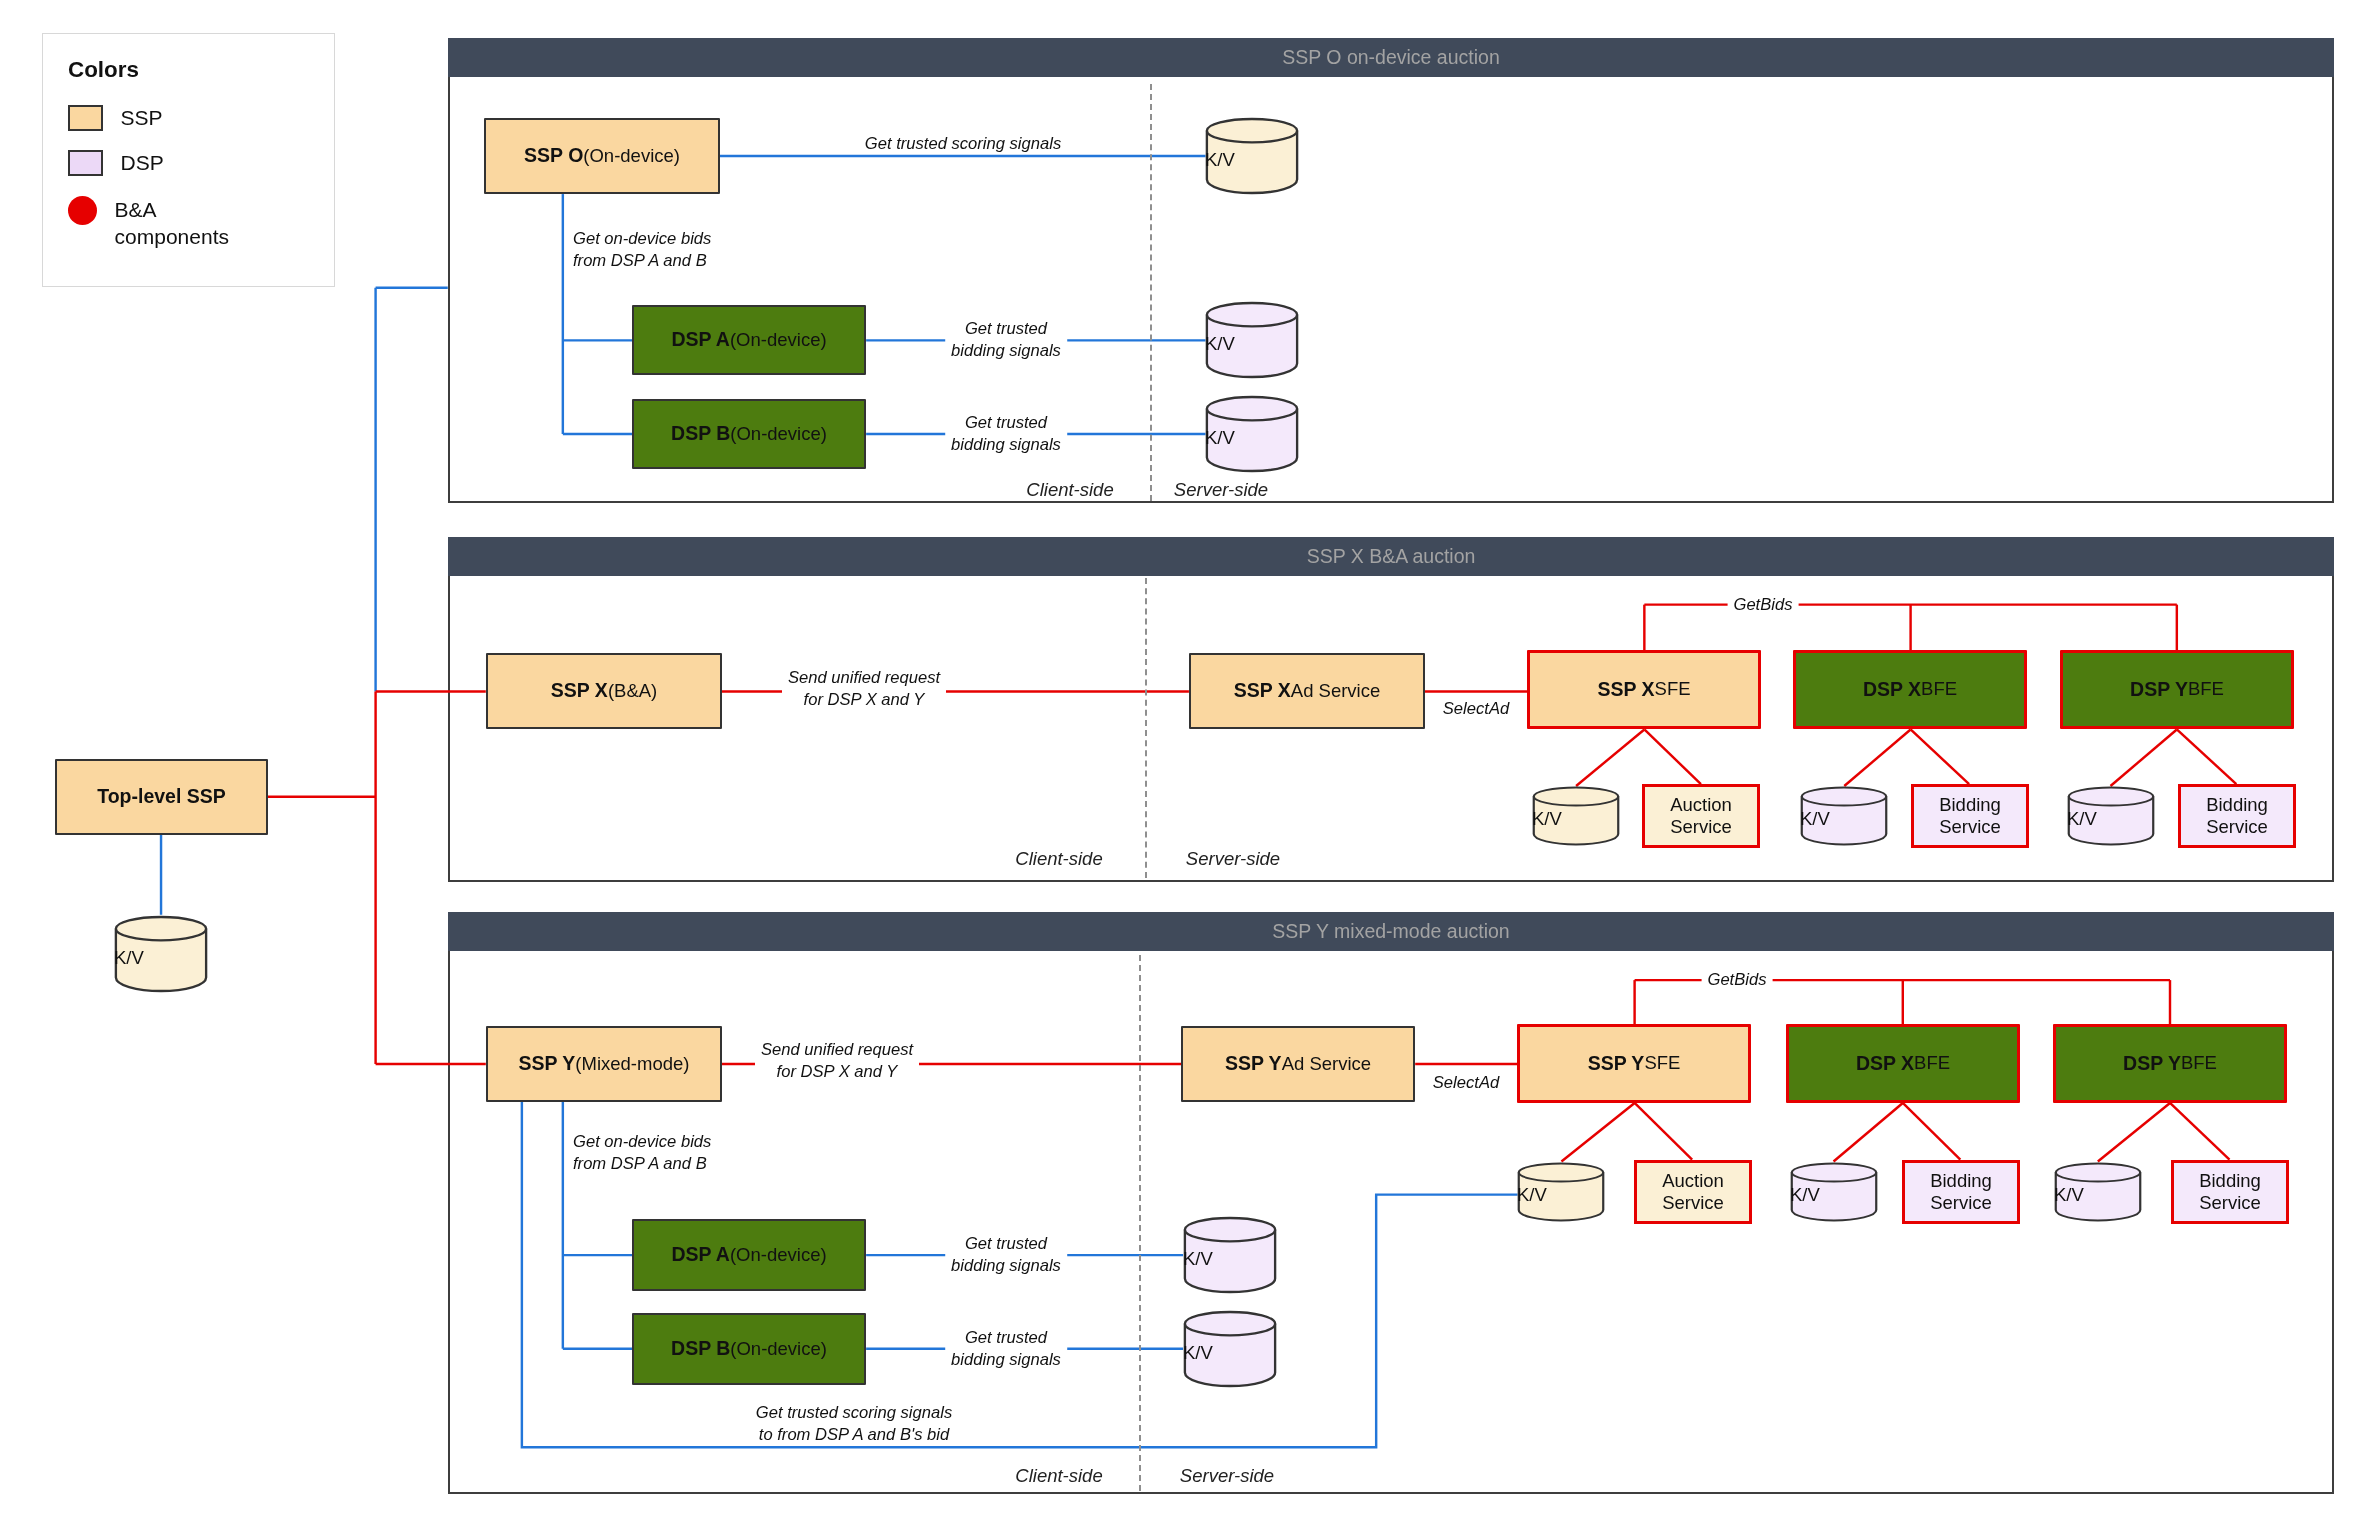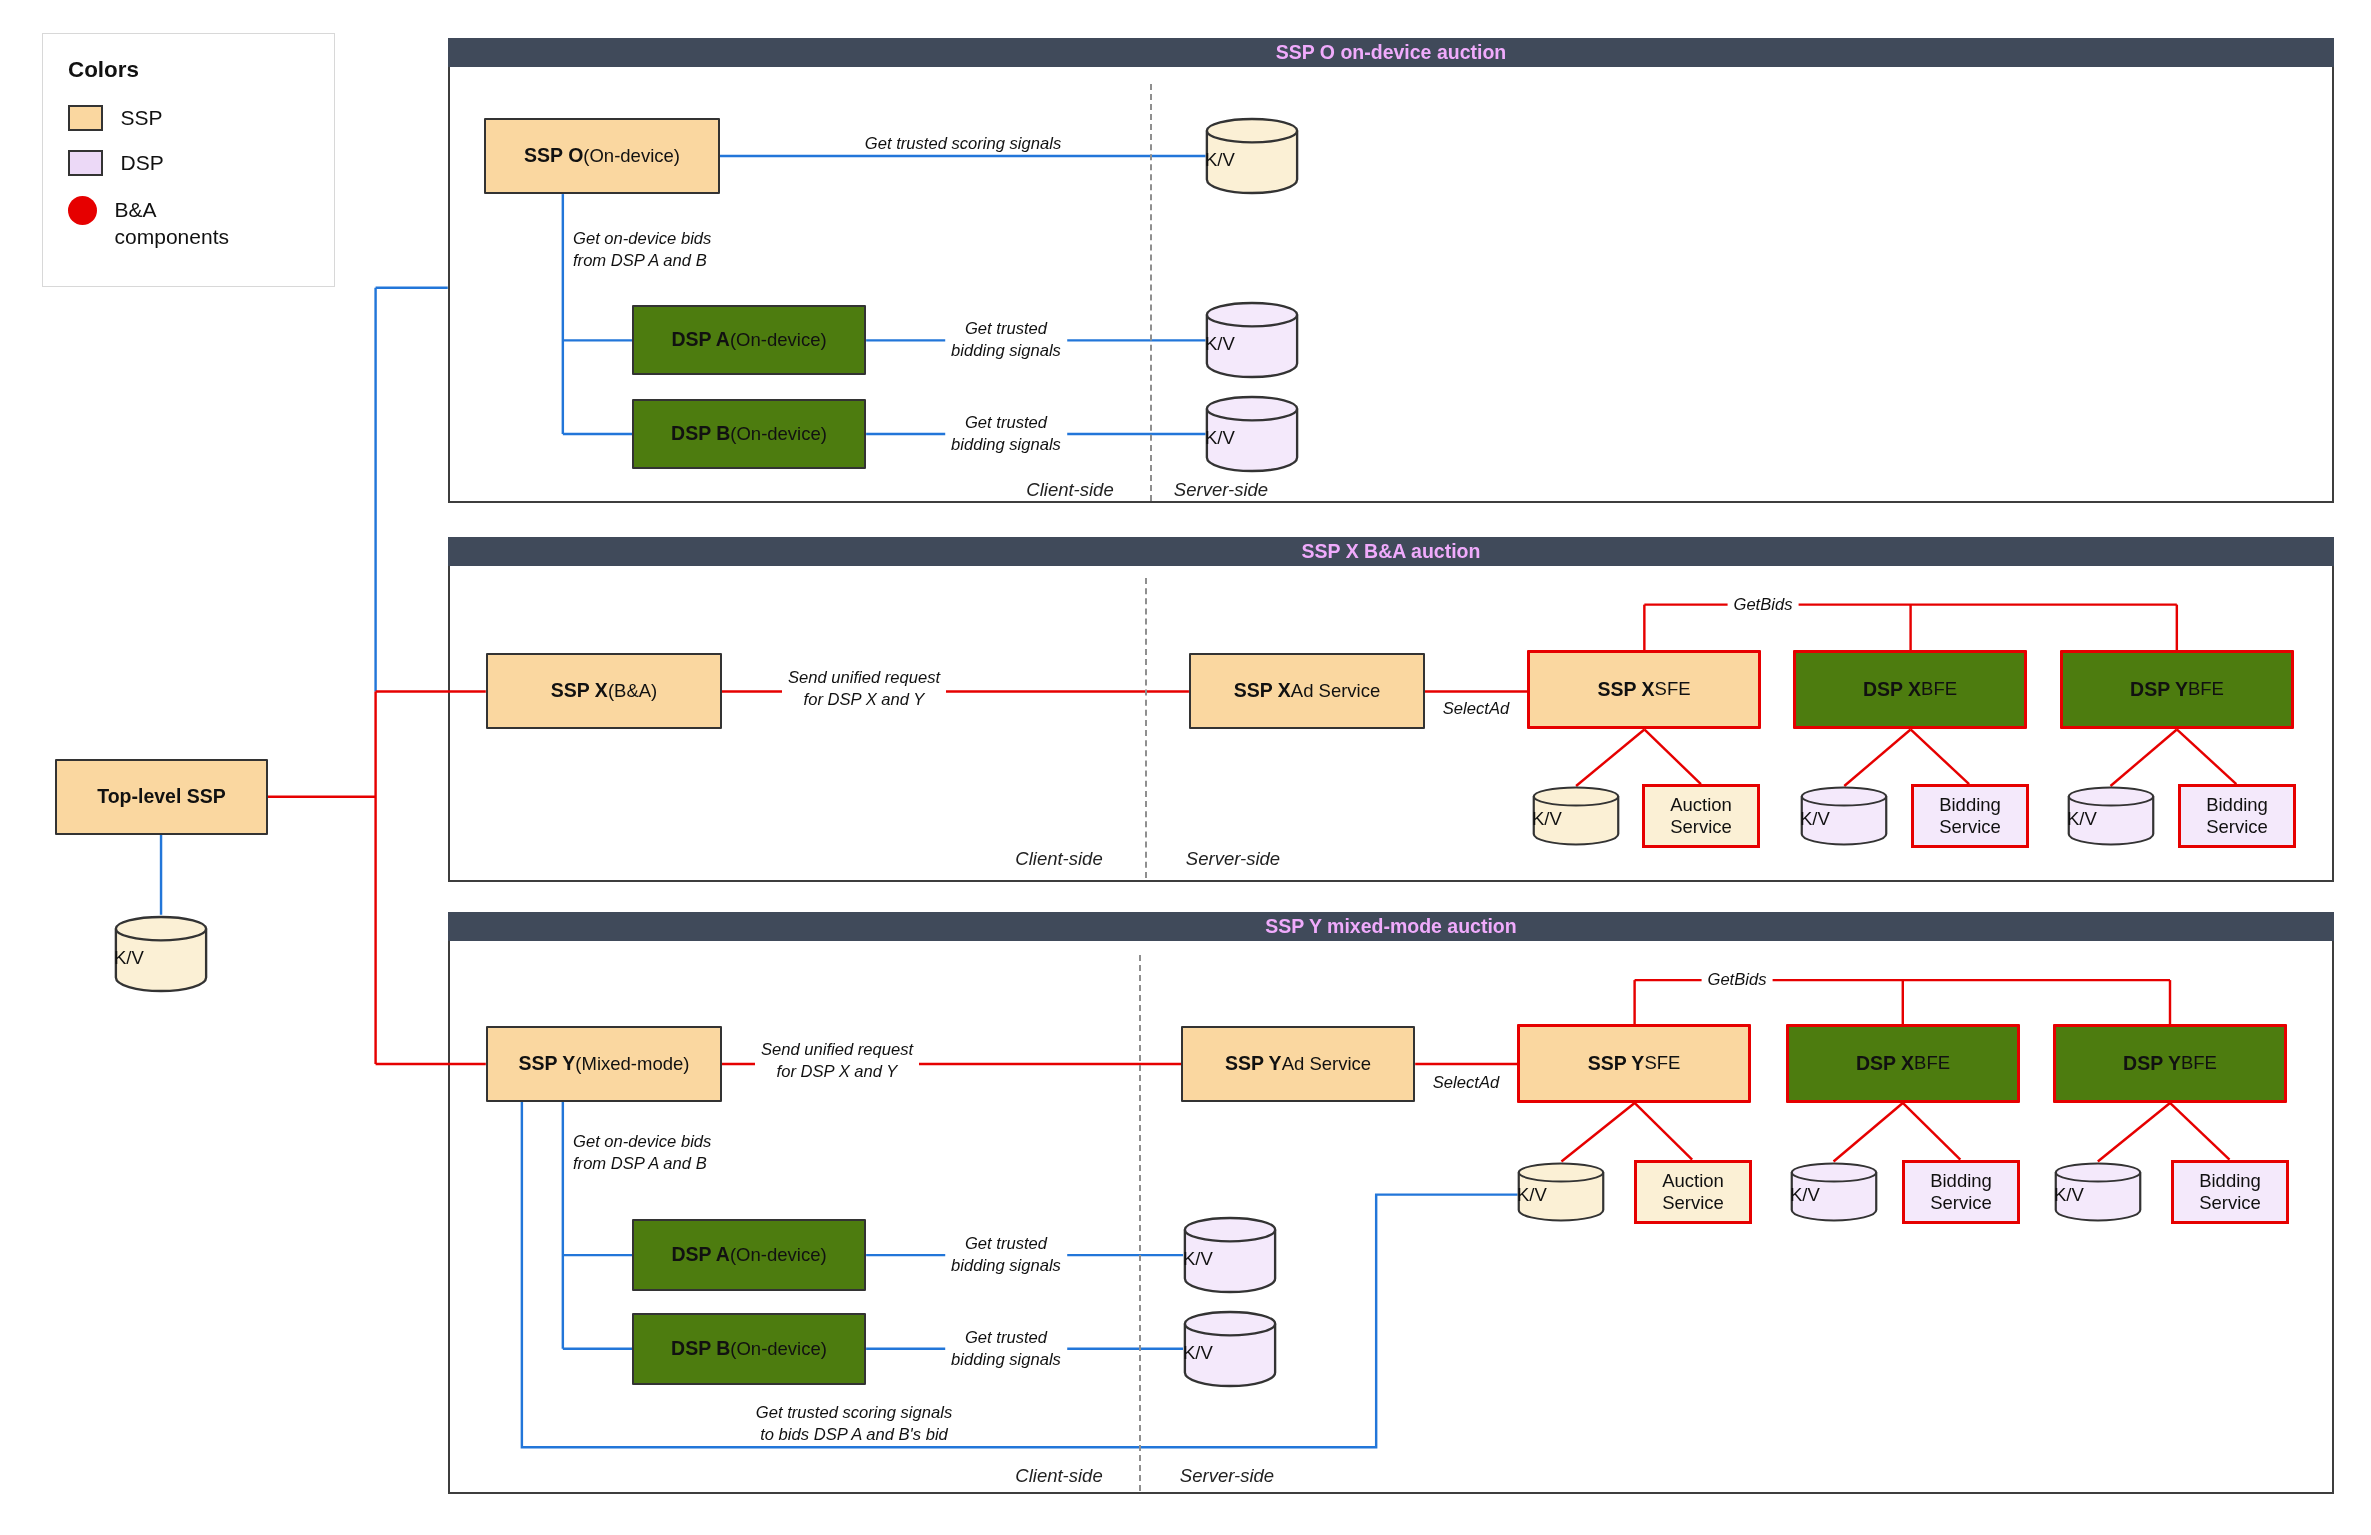--- a/index.html
+++ b/index.html
@@ -1,22 +1,22 @@
 <!DOCTYPE html>
 <html><head>
 <meta charset="utf-8">
 <style>
   * { margin:0; padding:0; box-sizing:border-box; }
   html,body { background:#ffffff; }
   body { width:2372px; height:1535px; font-family:"Liberation Sans", sans-serif; color:#111; }
   #canvas { position:relative; width:2372px; height:1535px; background:#fff; overflow:hidden; }
 
   .panel { position:absolute; border:2px solid #3d3d3d; background:#fff; z-index:0; }
-  .panel-header { position:absolute; left:-2px; right:-2px; top:-2px; height:29px; background:#404a5a;
-                  color:#f0abfc; font-weight:bold; font-size:19.5px; display:flex; align-items:center; justify-content:center; z-index:2; }
+  .panel-header { position:absolute; left:-2px; right:-2px; top:-2px; height:39px; background:#404a5a;
+                  color:#a3a3a3; font-weight:normal; font-size:19.5px; display:flex; align-items:center; justify-content:center; z-index:2; }
 
   #wires { position:absolute; left:0; top:0; z-index:1; }
   #wires line, #wires path { fill:none; stroke-width:2.5px; }
   #wires .red  { stroke:#e60000; }
   #wires .blue { stroke:#2276d9; }
 
   .divider { position:absolute; width:0; border-left:2px dashed #8f8f8f; z-index:1; }
 
   .node { position:absolute; border:2px solid #333; display:flex; flex-direction:row; align-items:center;
           justify-content:center; text-align:center; line-height:1.3; z-index:2; border-radius:1px; }
@@ -377,19 +377,19 @@
   <div class="lbl bg" style="left:1006px;top:1255px">
     <div>Get trusted</div>
     <div>bidding signals</div>
   </div>
   <div class="lbl bg" style="left:1006px;top:1349px">
     <div>Get trusted</div>
     <div>bidding signals</div>
   </div>
   <div class="lbl" style="left:854px;top:1424px">
     <div>Get trusted scoring signals</div>
-    <div>to bids DSP A and B's bid</div>
+    <div>to from DSP A and B's bid</div>
   </div>
   <div class="side-lbl" style="left:1059px;top:1476px">Client-side</div>
   <div class="side-lbl" style="left:1227px;top:1476px">Server-side</div>
 
 </div>
 
 
 </body></html>

